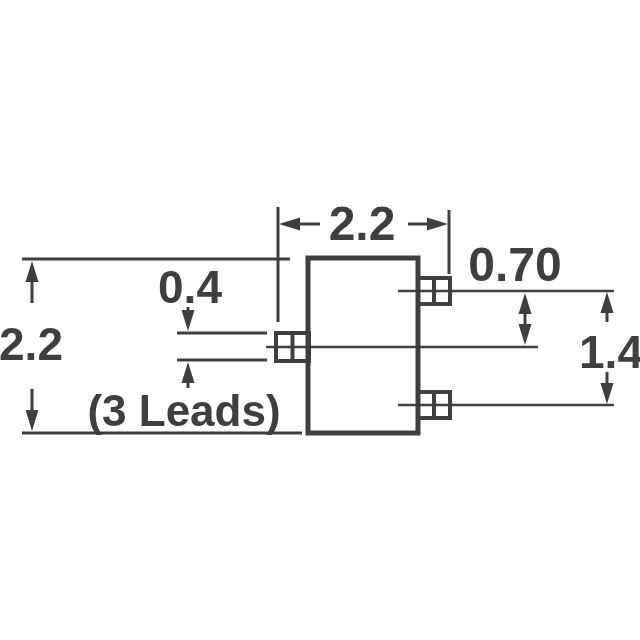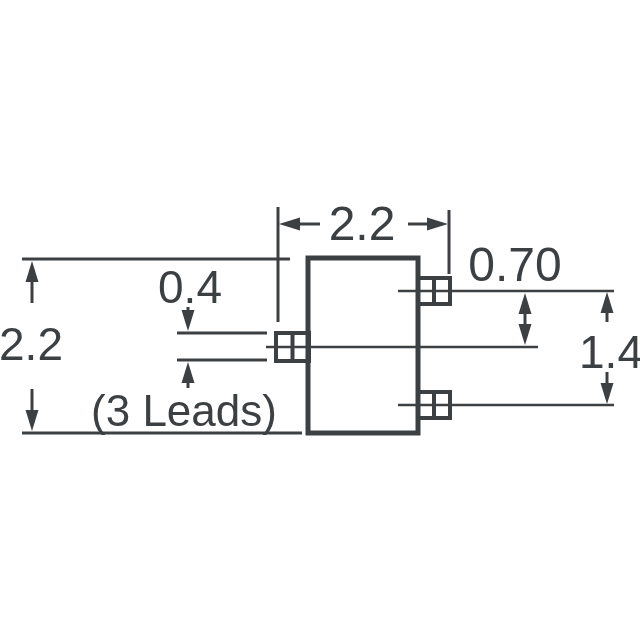--- a/index.html
+++ b/index.html
@@ -5,20 +5,21 @@
   :root{
     --line-color:#3d4043;
     --bg-color:#ffffff;
   }
   html,body{margin:0;padding:0;background:var(--bg-color);}
   .stage{
     width:640px;height:532px;
     position:relative;
     background:var(--bg-color);
     overflow:hidden;
+    font-weight:bold;
   }
   svg{display:block;}
   .outline{fill:none;stroke:var(--line-color);stroke-width:5;}
   .lead{fill:none;stroke:var(--line-color);stroke-width:4;}
   .leaddiv{stroke:var(--line-color);stroke-width:4;}
   .centerline{stroke:var(--line-color);stroke-width:2.5;}
   .dimline{stroke:var(--line-color);stroke-width:3;fill:none;}
   .arrowhead{fill:var(--line-color);stroke:none;}
   .dimtext{
     font-family:"Liberation Sans", sans-serif;

